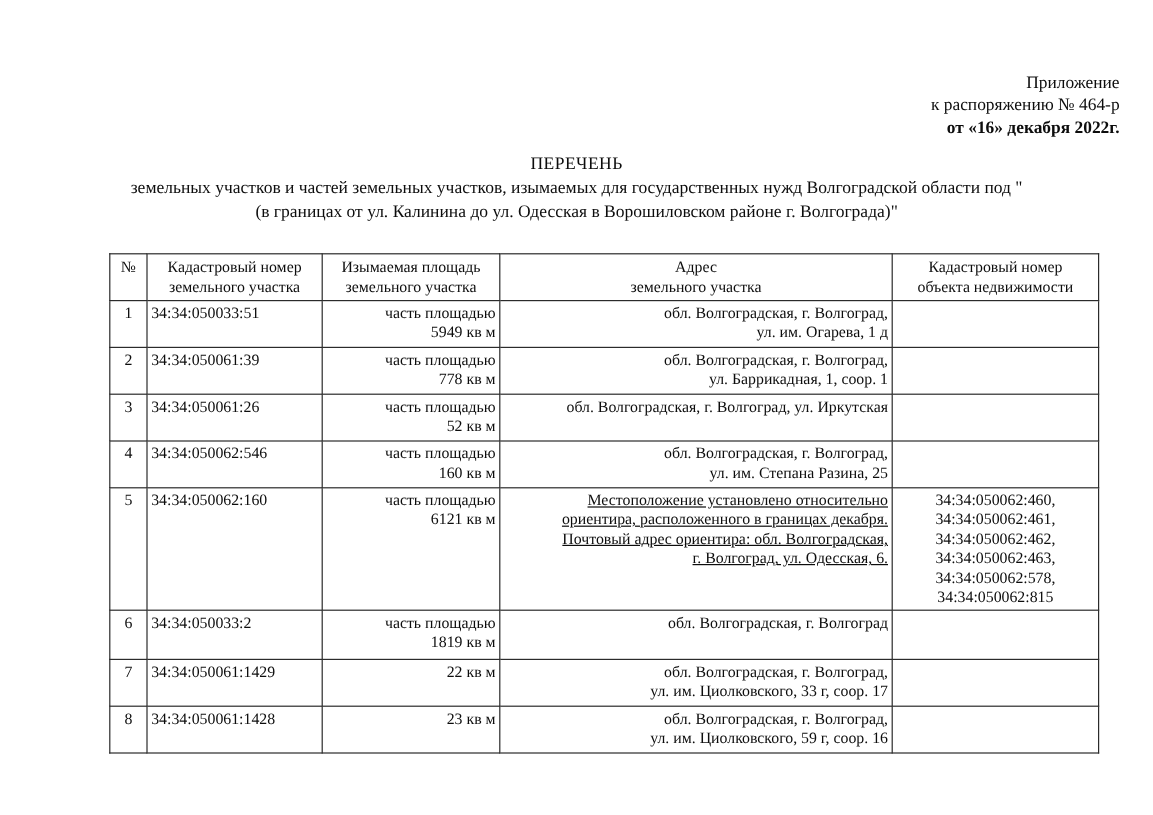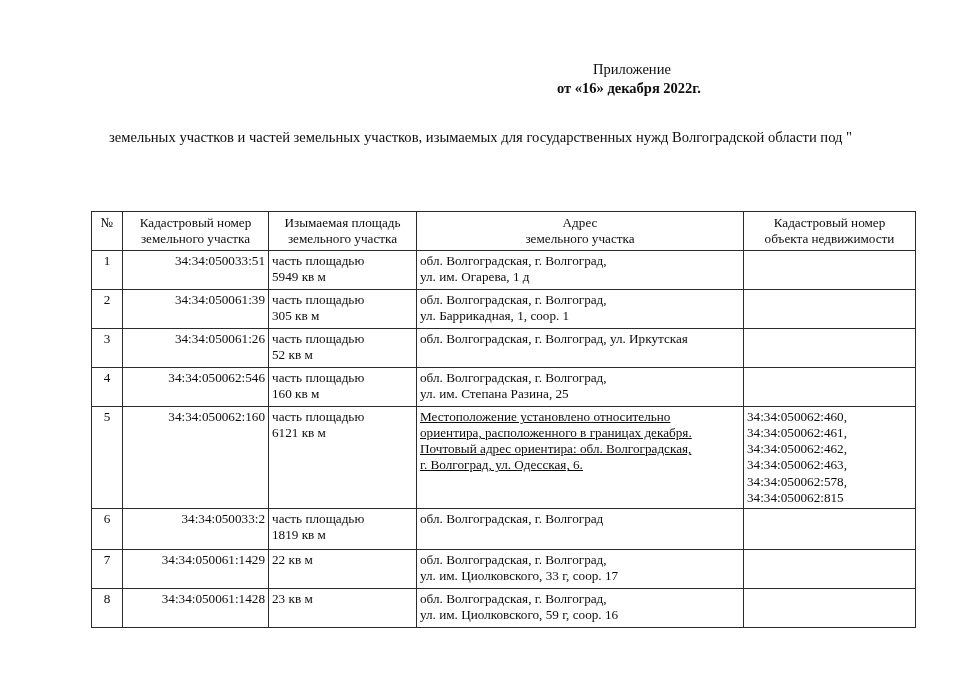--- a/index.html
+++ b/index.html
@@ -25,21 +25,21 @@
     padding: 0;
     background: #ffffff;
   }
 
   
   .doc-header {
     position: absolute;
     top: 60px;
     right: 28px;
     width: 420px;
-    text-align: left;
+    text-align: right;
     line-height: 1.30;
     font-size: 14.5px;
   }
   .doc-header .hdr-line { white-space: nowrap; }
   .doc-header .hdr-line-1 { padding-left: 80px; }
   .doc-header .hdr-line-3 { padding-left: 44px; font-weight: bold; }
 
   
   .title-block {
     position: absolute;
@@ -84,47 +84,50 @@
     padding-bottom: 3px;
   }
 
   col.c-num   { width: 31px; }
   col.c-cad   { width: 146px; }
   col.c-area  { width: 148px; }
   col.c-addr  { width: 327px; }
   col.c-obj   { width: 172px; }
 
   td.num    { text-align: center; }
-  td.cad    { text-align: right; }
-  td.area   { text-align: left; font-family: Liberation Serif, serif; }
-  td.addr   { text-align: left; }
-  td.obj    { text-align: left; }
+  td.cad    { text-align: left; }
+  td.area   { text-align: right; font-family: Liberation Serif, serif; }
+  td.addr   { text-align: right; }
+  td.obj    { text-align: center; }
 
   .cellline { display: block; white-space: nowrap; }
 
   
   tr.r-two  td { height: 34px; }
   tr.r-big  td { height: 96px; }
   tr.r-six  td { height: 36px; }
 
   tr.r-big td.addr { vertical-align: top; padding-top: 2px; text-decoration: underline; }
   tr.r-big td.obj  { vertical-align: top; padding-top: 2px; }
 </style>
 </head>
 <body>
 
 <div class="page">
 
   <div class="doc-header">
     <div class="hdr-line hdr-line-1">Приложение</div>
+    <div class="hdr-line hdr-line-2">к распоряжению № 464-р</div>
     <div class="hdr-line hdr-line-3">от «16»   декабря   2022г.</div>
   </div>
 
   <div class="title-block">
+    <div class="title-main">ПЕРЕЧЕНЬ</div>
     <div class="title-sub">земельных участков и частей земельных участков, изымаемых для государственных нужд Волгоградской области под "</div>
+    <div class="title-sub">(в границах от ул. Калинина до ул. Одесская в Ворошиловском районе г. Волгограда)"</div>
   </div>
 
   <div class="table-wrap">
     <table class="perechen">
       <colgroup>
         <col class="c-num">
         <col class="c-cad">
         <col class="c-area">
         <col class="c-addr">
         <col class="c-obj">
@@ -166,21 +169,21 @@
             <span class="cellline">ул. им. Огарева, 1 д</span>
           </td>
           <td class="obj"></td>
         </tr>
 
         <tr class="r-two">
           <td class="num">2</td>
           <td class="cad">34:34:050061:39</td>
           <td class="area">
             <span class="cellline">часть площадью</span>
-            <span class="cellline">305  кв м</span>
+            <span class="cellline">778  кв м</span>
           </td>
           <td class="addr">
             <span class="cellline">обл. Волгоградская, г. Волгоград,</span>
             <span class="cellline">ул. Баррикадная, 1, соор. 1</span>
           </td>
           <td class="obj"></td>
         </tr>
 
         <tr class="r-two">
           <td class="num">3</td>

